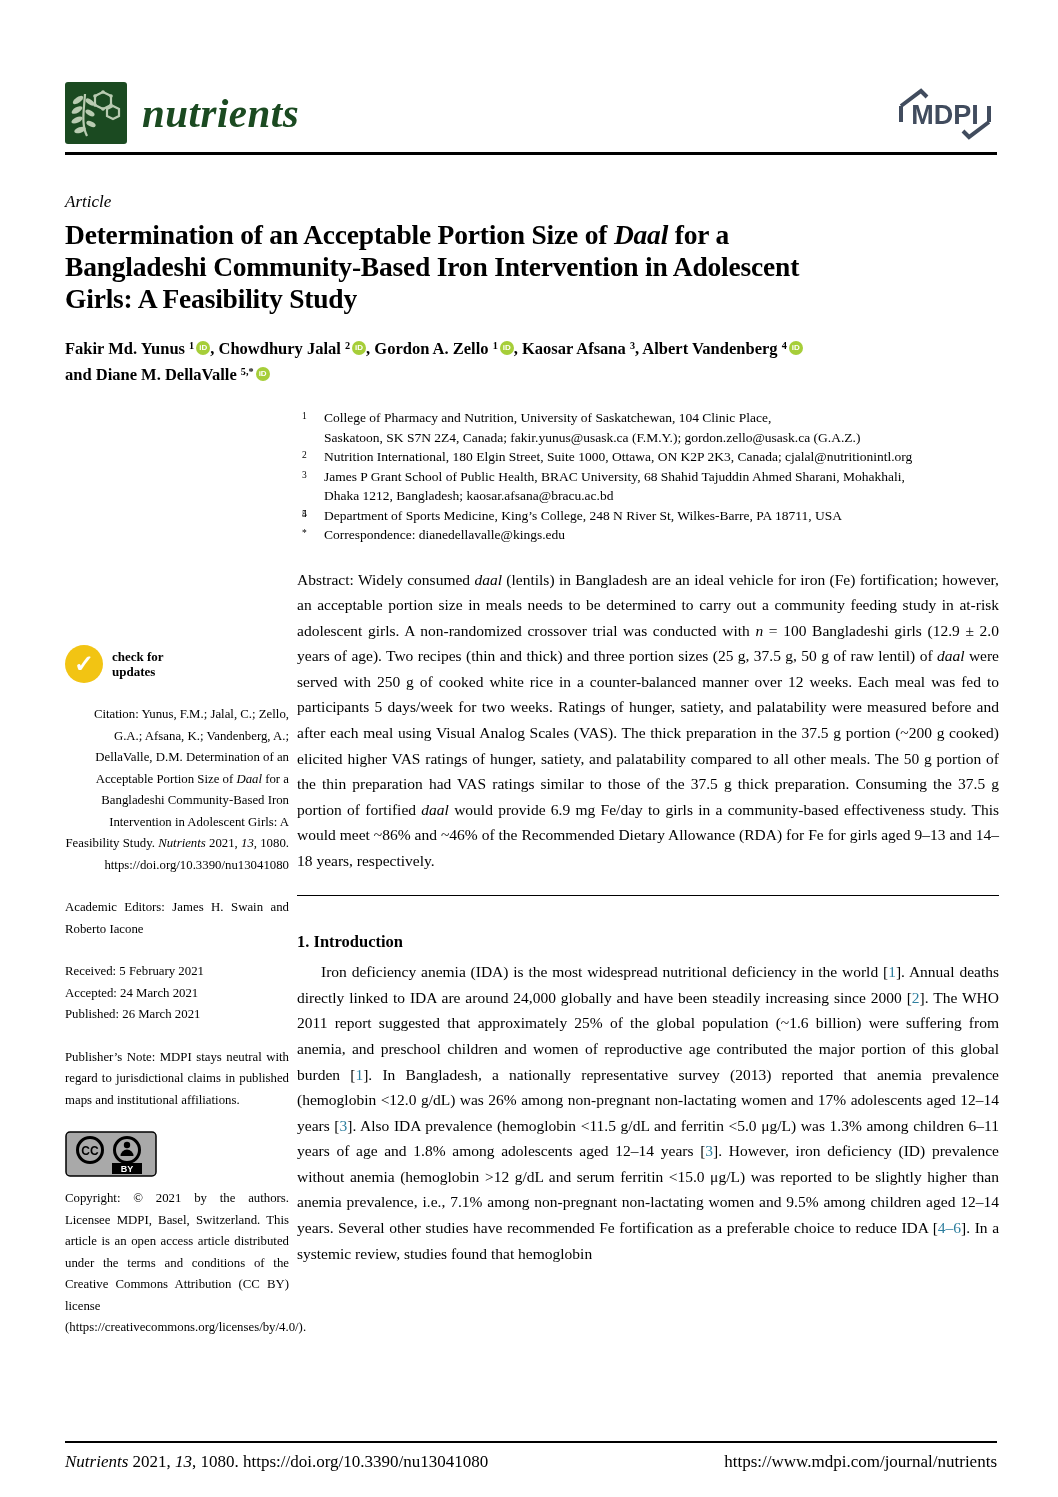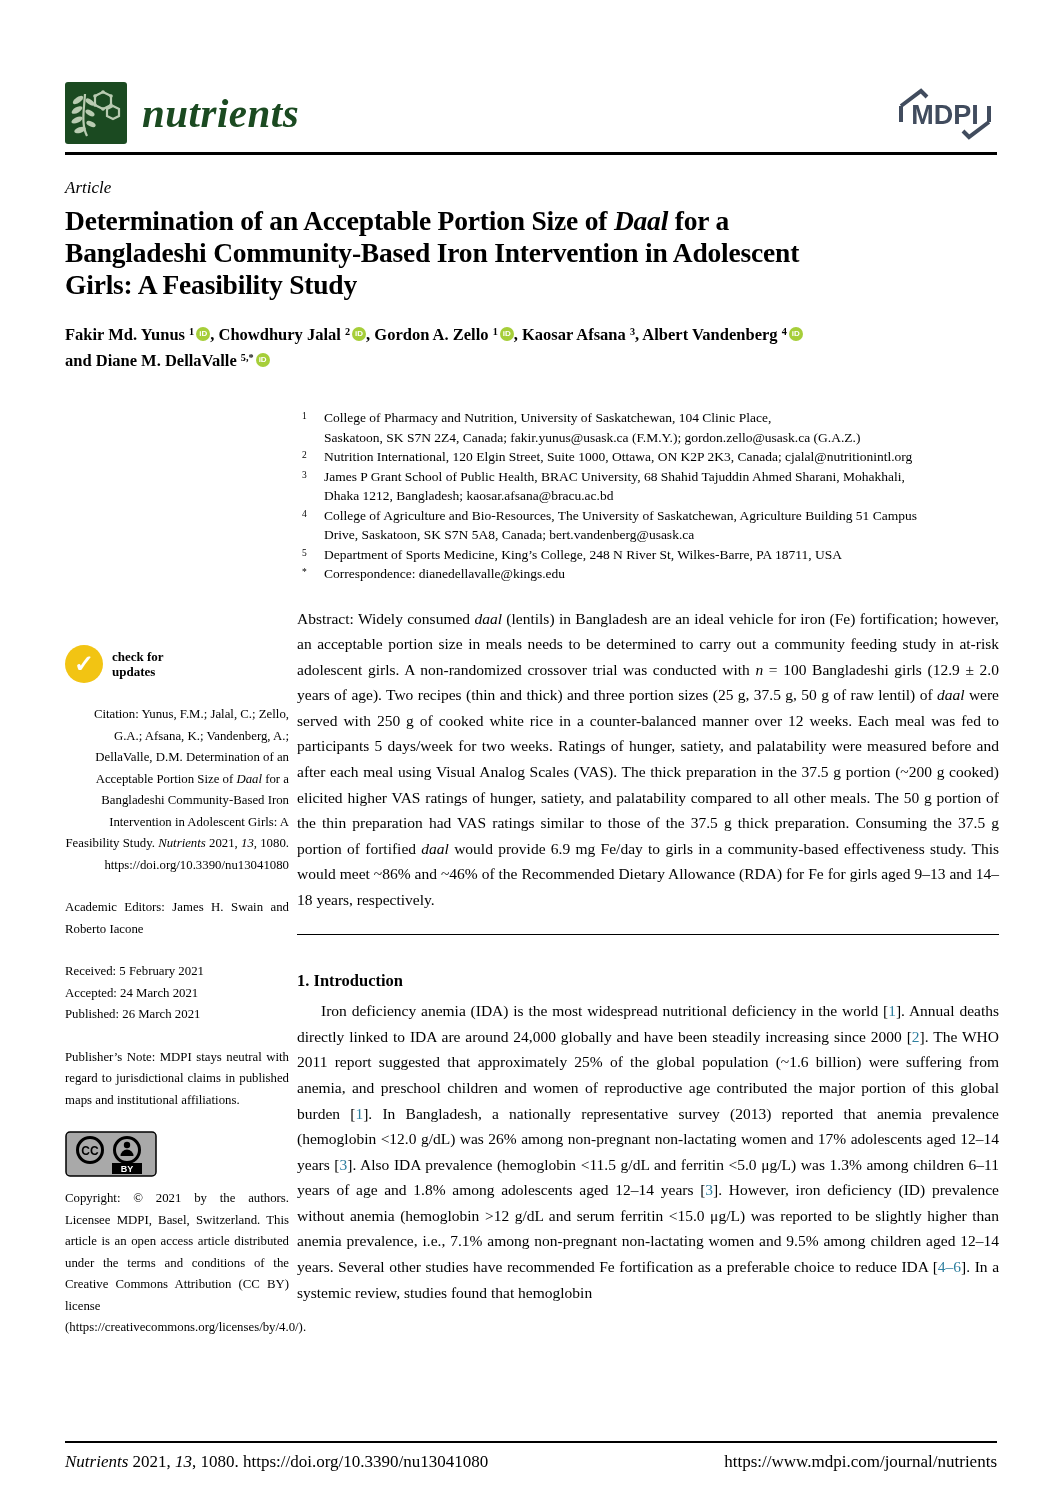--- a/index.html
+++ b/index.html
@@ -16,21 +16,21 @@
   .header{position:absolute;left:65px;top:82px;width:932px;height:66px;}
   .logo-wrap{position:absolute;left:0;top:0;display:flex;align-items:center;}
   .logo-box{display:block;}
   .journal-name{
     font-style:italic;font-weight:700;font-size:41px;color:#1B4A21;
     margin-left:15px;letter-spacing:0.5px;line-height:62px;
   }
   .mdpi-logo{position:absolute;right:0;top:4px;}
   .header-rule{position:absolute;left:65px;top:152px;width:932px;height:3px;background:#000;}
   
-  .title-block{position:absolute;left:65px;top:178px;width:935px;}
+  .title-block{position:absolute;left:65px;top:192px;width:935px;}
   .article-type{font-style:italic;font-size:17px;}
   .title{
     margin:7px 0 0 0;font-size:27.5px;font-weight:700;line-height:32px;
     white-space:pre-wrap;letter-spacing:-0.2px;
   }
   .authors{
     margin-top:22px;font-size:16.5px;font-weight:700;line-height:24px;white-space:pre-wrap;
   }
   .sup{font-size:0.62em;position:relative;top:-0.5em;font-weight:700;}
   .orcid{
@@ -128,25 +128,24 @@
 Bangladeshi Community-Based Iron Intervention in Adolescent
 Girls: A Feasibility Study</span></h1>
     <div class="authors"><span>Fakir Md. Yunus </span><span class="sup">1</span><span class="orcid">iD</span><span>, Chowdhury Jalal </span><span class="sup">2</span><span class="orcid">iD</span><span>, Gordon A. Zello </span><span class="sup">1</span><span class="orcid">iD</span><span>, Kaosar Afsana </span><span class="sup">3</span><span>, Albert Vandenberg </span><span class="sup">4</span><span class="orcid">iD</span><span>
 and Diane M. DellaValle </span><span class="sup">5,*</span><span class="orcid">iD</span></div>
   </section>
 
   <section class="main-col">
     <ol class="affiliations">
       <li class="aff-item"><span class="aff-marker">1</span><span class="aff-text">College of Pharmacy and Nutrition, University of Saskatchewan, 104 Clinic Place,
 Saskatoon, SK S7N 2Z4, Canada; fakir.yunus@usask.ca (F.M.Y.); gordon.zello@usask.ca (G.A.Z.)</span></li>
-      <li class="aff-item"><span class="aff-marker">2</span><span class="aff-text">Nutrition International, 120 Elgin Street, Suite 1000, Ottawa, ON K2P 2K3, Canada; cjalal@nutritionintl.org</span></li>
+      <li class="aff-item"><span class="aff-marker">2</span><span class="aff-text">Nutrition International, 180 Elgin Street, Suite 1000, Ottawa, ON K2P 2K3, Canada; cjalal@nutritionintl.org</span></li>
       <li class="aff-item"><span class="aff-marker">3</span><span class="aff-text">James P Grant School of Public Health, BRAC University, 68 Shahid Tajuddin Ahmed Sharani, Mohakhali,
 Dhaka 1212, Bangladesh; kaosar.afsana@bracu.ac.bd</span></li>
-      <li class="aff-item"><span class="aff-marker">4</span><span class="aff-text">College of Agriculture and Bio-Resources, The University of Saskatchewan, Agriculture Building 51 Campus
-Drive, Saskatoon, SK S7N 5A8, Canada; bert.vandenberg@usask.ca</span></li>
+      <li class="aff-item"><span class="aff-marker">4</span></li>
       <li class="aff-item"><span class="aff-marker">5</span><span class="aff-text">Department of Sports Medicine, King’s College, 248 N River St, Wilkes-Barre, PA 18711, USA</span></li>
       <li class="aff-item"><span class="aff-marker">*</span><span class="aff-text">Correspondence: dianedellavalle@kings.edu</span></li>
     </ol>
     <p class="abstract"><span class="b">Abstract: </span><span>Widely consumed </span><span class="i">daal</span><span> (lentils) in Bangladesh are an ideal vehicle for iron (Fe) fortification; however, an acceptable portion size in meals needs to be determined to carry out a community feeding study in at-risk adolescent girls. A non-randomized crossover trial was conducted with </span><span class="i">n</span><span> = 100 Bangladeshi girls (12.9 ± 2.0 years of age). Two recipes (thin and thick) and three portion sizes (25 g, 37.5 g, 50 g of raw lentil) of </span><span class="i">daal</span><span> were served with 250 g of cooked white rice in a counter-balanced manner over 12 weeks. Each meal was fed to participants 5 days/week for two weeks. Ratings of hunger, satiety, and palatability were measured before and after each meal using Visual Analog Scales (VAS). The thick preparation in the 37.5 g portion (~200 g cooked) elicited higher VAS ratings of hunger, satiety, and palatability compared to all other meals. The 50 g portion of the thin preparation had VAS ratings similar to those of the 37.5 g thick preparation. Consuming the 37.5 g portion of fortified </span><span class="i">daal</span><span> would provide 6.9 mg Fe/day to girls in a community-based effectiveness study. This would meet ~86% and ~46% of the Recommended Dietary Allowance (RDA) for Fe for girls aged 9–13 and 14–18 years, respectively.</span></p>
     <div class="mid-rule"></div>
     <h2 class="section-heading">1. Introduction</h2>
     <p class="body-para"><span>Iron deficiency anemia (IDA) is the most widespread nutritional deficiency in the world [</span><span class="ref">1</span><span>]. Annual deaths directly linked to IDA are around 24,000 globally and have been steadily increasing since 2000 [</span><span class="ref">2</span><span>]. The WHO 2011 report suggested that approximately 25% of the global population (~1.6 billion) were suffering from anemia, and preschool children and women of reproductive age contributed the major portion of this global burden [</span><span class="ref">1</span><span>]. In Bangladesh, a nationally representative survey (2013) reported that anemia prevalence (hemoglobin &lt;12.0 g/dL) was 26% among non-pregnant non-lactating women and 17% adolescents aged 12–14 years [</span><span class="ref">3</span><span>]. Also IDA prevalence (hemoglobin &lt;11.5 g/dL and ferritin &lt;5.0 μg/L) was 1.3% among children 6–11 years of age and 1.8% among adolescents aged 12–14 years [</span><span class="ref">3</span><span>]. However, iron deficiency (ID) prevalence without anemia (hemoglobin &gt;12 g/dL and serum ferritin &lt;15.0 μg/L) was reported to be slightly higher than anemia prevalence, i.e., 7.1% among non-pregnant non-lactating women and 9.5% among children aged 12–14 years. Several other studies have recommended Fe fortification as a preferable choice to reduce IDA [</span><span class="ref">4–6</span><span>]. In a systemic review, studies found that hemoglobin</span></p>
   </section>
 
   <aside class="sidebar">

